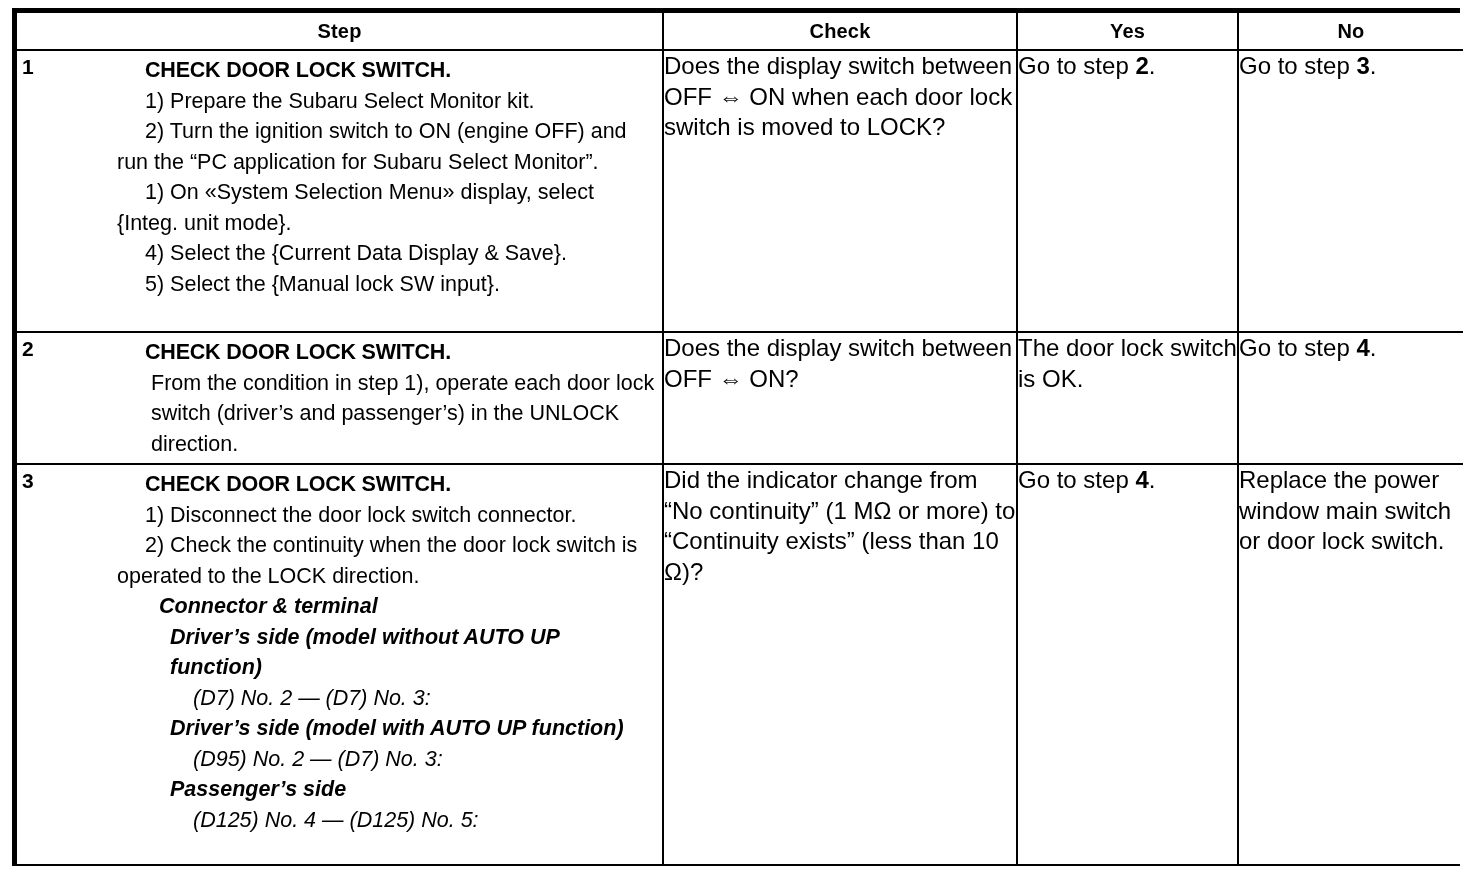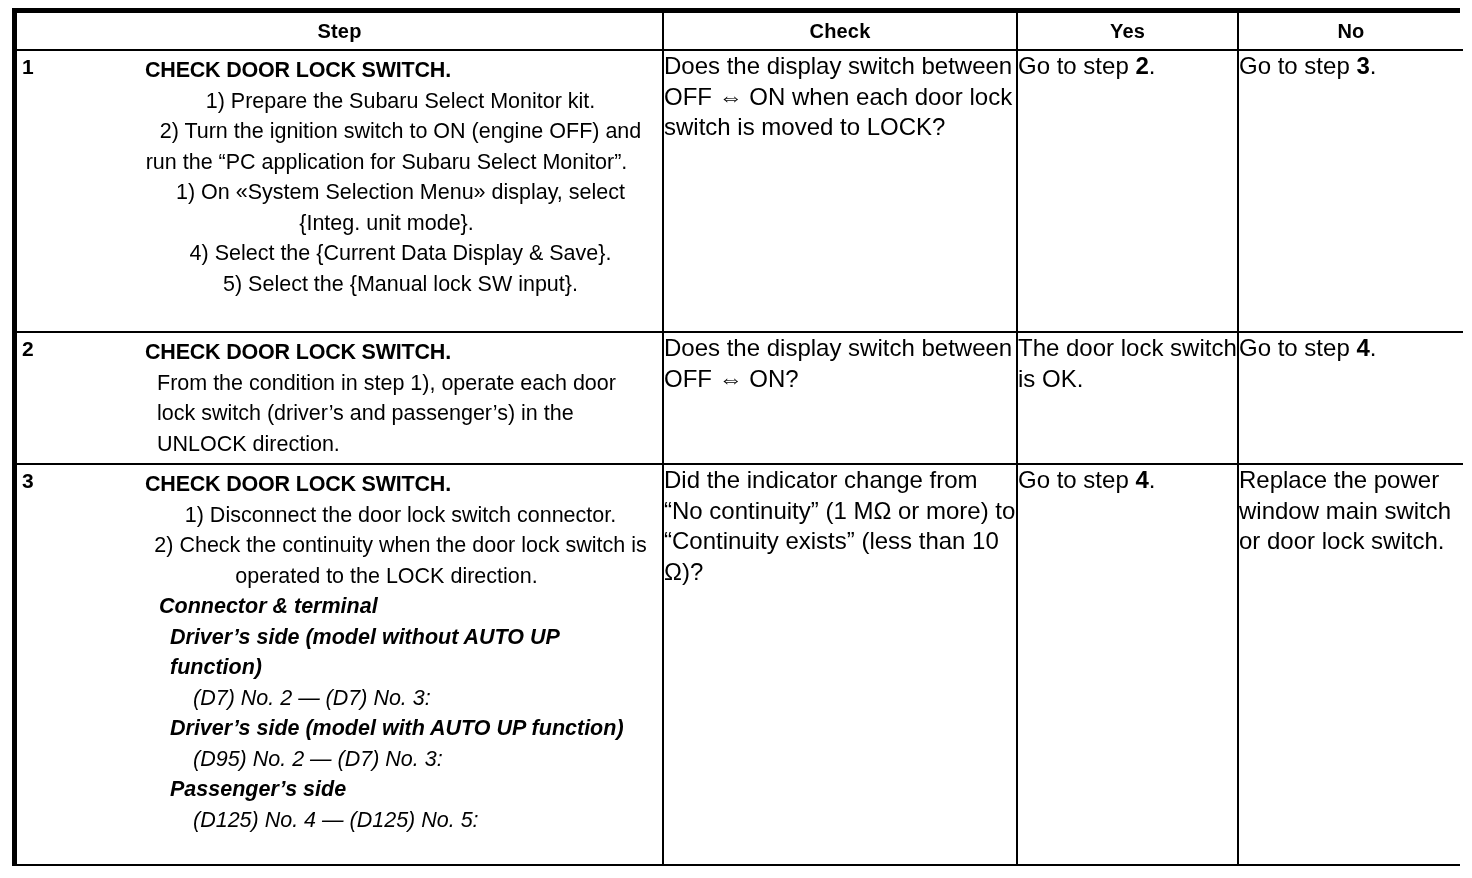--- a/index.html
+++ b/index.html
@@ -84,39 +84,38 @@
     font-size: 21.5px;
     line-height: 30.5px;
   }
   .hdline {
     font-weight: bold;
     letter-spacing: -0.2px;
   }
   .sub {
     margin-left: -28px;
     text-indent: 28px;
-    text-align: center;
   }
   .ital {
     font-weight: bold;
     font-style: italic;
     margin-left: 14px;
   }
   .ital2 {
     font-weight: bold;
     font-style: italic;
     margin-left: 25px;
   }
   .ital3 {
     font-weight: normal;
     font-style: italic;
     margin-left: 48px;
   }
   .plainblock {
-    margin-left: 12px;
+    margin-left: 6px;
   }
 
   .cellpad {
     padding: 2px 5px 4px 7px;
     font-size: 24px;
     line-height: 30.5px;
   }
   .b { font-weight: bold; }
 
   .r1 { height: 282px; }

